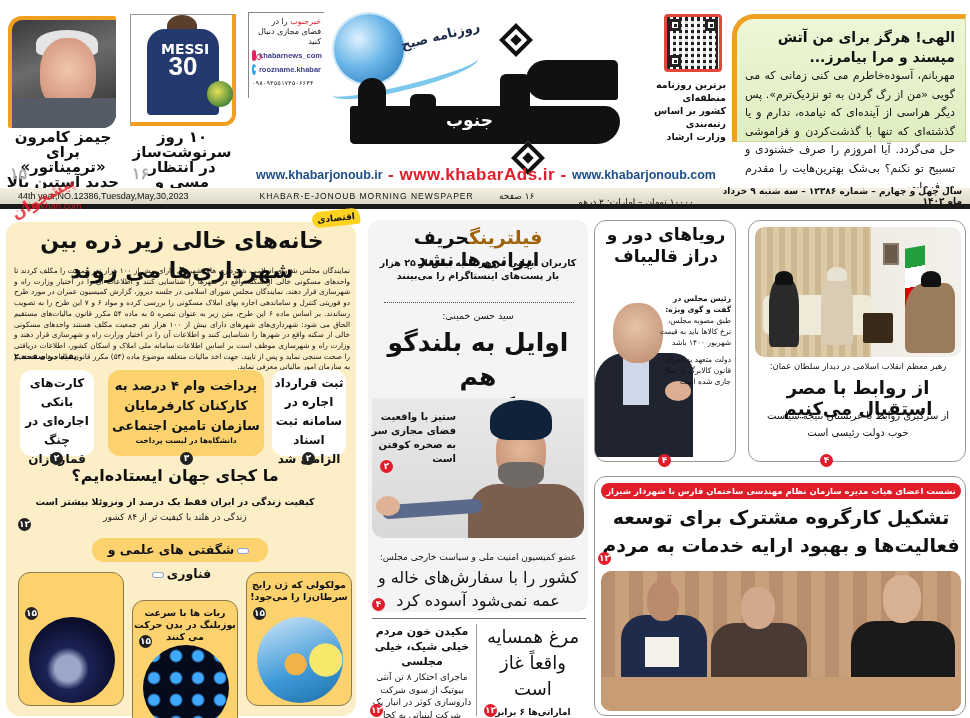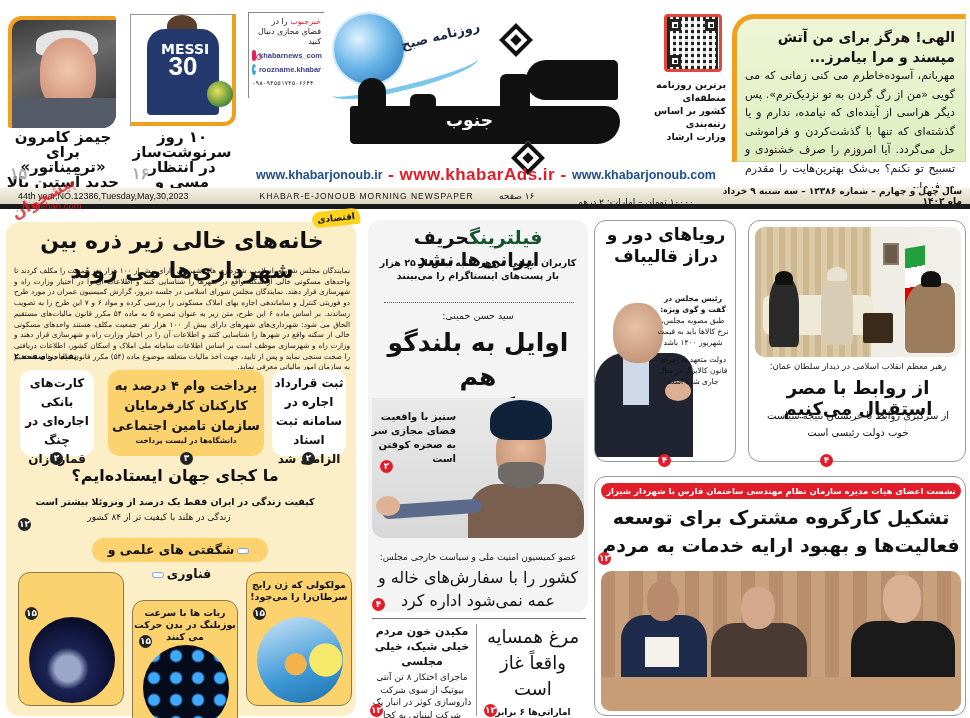--- a/index.html
+++ b/index.html
@@ -47,21 +47,21 @@
     .jonoub { position: absolute; left: 96px; top: 76px; color: #fff; font-size: 17px; font-weight: bold; direction: rtl; }
 
     .qr { left: 664px; top: 14px; width: 58px; height: 58px; border: 3px solid #e2473b; border-radius: 4px; background:
       repeating-linear-gradient(90deg, #222 0 3px, #fff 3px 6px), #fff; background-blend-mode: normal; }
     .qr-inner { position: absolute; inset: 3px; background:
       repeating-linear-gradient(0deg, rgba(255,255,255,0.85) 0 3px, rgba(255,255,255,0) 3px 6px); }
     .qr-corner { position: absolute; width: 12px; height: 12px; border: 3px solid #222; background: #fff; }
     .qr-corner::after { content: ""; position: absolute; left: 2px; top: 2px; width: 3px; height: 3px; background: #222; }
     .ranking-text { left: 654px; top: 78px; width: 72px; font-size: 9.5px; font-weight: bold; text-align: right; direction: rtl; line-height: 13px; }
 
-    .prayer-box { left: 732px; top: 14px; width: 234px; height: 148px; background: linear-gradient(180deg, #eef6d6 0%, #dfeec1 100%); border: 1px solid #c9d9a0; border-top-left-radius: 22px; border-left: 5px solid #f0a020; border-top: 5px solid #f0a020; padding: 8px 10px 5px 8px; direction: rtl; text-align: right; }
+    .prayer-box { left: 732px; top: 14px; width: 234px; height: 128px; background: linear-gradient(180deg, #eef6d6 0%, #dfeec1 100%); border: 1px solid #c9d9a0; border-top-left-radius: 22px; border-left: 5px solid #f0a020; border-top: 5px solid #f0a020; padding: 8px 10px 5px 8px; direction: rtl; text-align: right; }
     .prayer-title { font-size: 14px; font-weight: bold; line-height: 20px; }
     .prayer-body { font-size: 11px; line-height: 18.5px; text-align: justify; }
 
     .urls { left: 256px; top: 164px; width: 460px; height: 22px; font-family: "Liberation Sans", sans-serif; font-weight: bold; display: flex; align-items: center; justify-content: space-between; }
     .url-blue { color: #1e4f8c; font-size: 12.5px; }
     .url-red { color: #e11d2a; font-size: 17px; letter-spacing: 0.5px; }
 
     .info-bar { left: 0; top: 188px; width: 970px; height: 16px; background: linear-gradient(180deg, #f4f1e4 0%, #ddd8c4 100%); display: flex; align-items: center; font-size: 9px; }
     .info-bar .en { font-family: "Liberation Sans", sans-serif; }
     .black-rule { left: 0; top: 204px; width: 970px; height: 5px; background: #1a1a1a; }
@@ -72,31 +72,31 @@
     .headline-housing { left: 12px; top: 226px; width: 340px; font-size: 22px; font-weight: bold; text-align: center; direction: rtl; letter-spacing: -0.5px; line-height: 30px; }
     .body-housing { left: 14px; top: 266px; width: 336px; font-size: 7.3px; line-height: 10.7px; text-align: justify; direction: rtl; }
     .cont-ref { left: 14px; top: 350px; font-size: 8px; font-weight: bold; }
     .card { background: #fff; border-radius: 12px; text-align: center; direction: rtl; font-weight: bold; }
     .card-1 { left: 20px; top: 370px; width: 74px; height: 86px; font-size: 12px; line-height: 19px; padding-top: 4px; }
     .card-2 { left: 108px; top: 370px; width: 156px; height: 86px; background: #fbd26d; font-size: 13px; line-height: 20px; padding-top: 6px; }
     .card-2 .sub { font-size: 7.5px; line-height: 10px; }
     .card-3 { left: 272px; top: 370px; width: 74px; height: 86px; font-size: 12px; line-height: 19px; padding-top: 4px; }
     .world-head { left: 20px; top: 466px; width: 310px; font-size: 16px; font-weight: bold; text-align: center; direction: rtl; }
     .world-sub1 { left: 20px; top: 496px; width: 310px; font-size: 9.5px; font-weight: bold; text-align: center; direction: rtl; }
-    .world-sub2 { left: 4px; top: 512px; width: 310px; font-size: 9px; text-align: center; direction: rtl; }
+    .world-sub2 { left: 20px; top: 512px; width: 310px; font-size: 9px; text-align: center; direction: rtl; }
     .sci-pill { left: 92px; top: 538px; width: 176px; height: 24px; background: #fbd26d; border-radius: 12px; font-size: 12.5px; font-weight: bold; text-align: center; line-height: 24px; direction: rtl; }
     .pill-dash { display: inline-block; width: 10px; height: 4px; background: #fff; border-radius: 2px; vertical-align: middle; margin: 0 4px; box-shadow: 0 0 0 1px #8fa7d6; }
     .sci-card { top: 572px; width: 106px; height: 134px; background: #fbd26d; border: 1px solid #8c7a4a; border-radius: 12px; direction: rtl; text-align: center; font-weight: bold; font-size: 9.5px; line-height: 12px; padding-top: 6px; }
     .sci-circle { position: absolute; left: 10px; top: 44px; width: 86px; height: 86px; border-radius: 50%; }
     .sci-badge { position: absolute; left: 6px; top: 34px; }
 
     
     .mid-col { left: 368px; top: 220px; width: 220px; height: 392px; background: #f4f4f4; border-radius: 12px; }
     .filter-head { left: 372px; top: 226px; width: 212px; font-size: 19px; font-weight: bold; text-align: center; direction: rtl; letter-spacing: -0.5px; }
-    .filter-head .red { color: #14532d; }
+    .filter-head .red { color: #a16207; }
     .filter-sub { left: 372px; top: 256px; width: 212px; font-size: 9.5px; font-weight: bold; text-align: center; direction: rtl; line-height: 13px; }
     .dotted-rule { left: 384px; top: 302px; width: 190px; border-top: 1px dotted #555; }
     .khomeini-label { left: 372px; top: 310px; width: 212px; font-size: 9.5px; text-align: center; direction: rtl; }
     .khomeini-head { left: 372px; top: 326px; width: 212px; font-size: 25px; font-weight: bold; text-align: center; direction: rtl; line-height: 34px; letter-spacing: -0.5px; }
     .khomeini-head .red { color: #e11d2a; }
     .khomeini-photo { left: 372px; top: 398px; width: 212px; height: 140px; background: linear-gradient(180deg, #e9e9e9 0%, #d8d8d8 100%); border-radius: 0 0 12px 12px; overflow: hidden; }
     .turban { position: absolute; left: 118px; top: 2px; width: 62px; height: 40px; background: #10213a; border-radius: 50% 50% 30% 30%; }
     .k-face { position: absolute; left: 124px; top: 28px; width: 50px; height: 56px; background: radial-gradient(circle at 50% 40%, #e6b99a, #b9856a); border-radius: 40% 40% 45% 45%; }
     .k-beard { position: absolute; left: 126px; top: 64px; width: 46px; height: 26px; background: #6f6a66; border-radius: 30% 30% 50% 50%; }
     .k-robe { position: absolute; left: 96px; top: 86px; width: 116px; height: 54px; background: #7b5f4e; border-radius: 30px 30px 0 0; }
@@ -115,21 +115,21 @@
     .morgh .b { font-size: 9px; font-weight: bold; line-height: 12px; margin-top: 4px; }
 
     
     .ghalibaf-box { left: 594px; top: 220px; width: 142px; height: 242px; border: 1px solid #999; border-radius: 12px; overflow: hidden; background: #fff; }
     .gh-head { position: absolute; left: 2px; top: 2px; width: 138px; font-size: 17px; font-weight: bold; text-align: center; direction: rtl; line-height: 22px; }
     .gh-photo { position: absolute; left: 0; top: 76px; width: 98px; height: 160px; }
     .gh-head-shape { position: absolute; left: 18px; top: 6px; width: 50px; height: 60px; border-radius: 45%; background: radial-gradient(circle at 45% 40%, #e7c2a6, #bb8a6e); }
     .gh-suit { position: absolute; left: 0; top: 56px; width: 98px; height: 104px; background: #1f2430; border-radius: 30px 20px 0 0; }
     .gh-shirt { position: absolute; left: 28px; top: 58px; width: 26px; height: 50px; background: #cfd8e8; }
     .gh-hand { position: absolute; left: 70px; top: 84px; width: 26px; height: 20px; border-radius: 50%; background: #dcae92; }
-    .gh-text { position: absolute; right: 4px; top: 72px; width: 76px; font-size: 7.5px; text-align: center; direction: rtl; line-height: 11px; }
+    .gh-text { position: absolute; right: 4px; top: 72px; width: 76px; font-size: 7.5px; text-align: right; direction: rtl; line-height: 11px; }
     .gh-text .b { font-weight: bold; }
     .oman-box { left: 748px; top: 220px; width: 218px; height: 242px; border: 1px solid #999; border-radius: 12px; background: #fff; }
     .oman-photo { position: absolute; left: 6px; top: 6px; width: 206px; height: 130px; border-radius: 10px; background: linear-gradient(90deg, #d7c7a8 0%, #e8ddc5 55%, #efece4 56%, #f2f0ea 100%); overflow: hidden; }
     .curtain { position: absolute; left: 0; top: 0; width: 116px; height: 130px; background: repeating-linear-gradient(90deg, #cdb891 0 6px, #ddcba8 6px 12px); }
     .sofa { position: absolute; left: 8px; top: 68px; width: 110px; height: 40px; background: #efe9d8; border-radius: 8px; }
     .flag { position: absolute; left: 150px; top: 20px; width: 20px; height: 60px; background: linear-gradient(180deg, #239f40 0 33%, #fff 33% 66%, #da0000 66% 100%); transform: skewY(-10deg); }
     .person { position: absolute; border-radius: 40% 40% 10% 10%; }
     .frame { position: absolute; left: 128px; top: 16px; width: 16px; height: 22px; background: #6a5a4a; border: 2px solid #8c7a6a; }
     .oman-label { position: absolute; left: 6px; top: 140px; width: 206px; font-size: 8.5px; text-align: center; direction: rtl; }
     .oman-head { position: absolute; left: 4px; top: 156px; width: 210px; font-size: 18px; font-weight: bold; text-align: center; direction: rtl; letter-spacing: -0.5px; }
@@ -293,21 +293,21 @@
   <div class="k-arm"></div>
   <div class="k-hand"></div>
   <div class="k-face"></div>
   <div class="k-beard"></div>
   <div class="turban"></div>
 </div>
 <div class="abs quote-side">ستیز با واقعیت فضای مجازی سر به صخره کوفتن است</div>
 <span class="abs badge" style="left:380px; top:460px;">۲</span>
 
 <div class="abs committee-label">عضو کمیسیون امنیت ملی و سیاست خارجی مجلس:</div>
-<div class="abs committee-head">کشور را با سفارش‌های خاله و عمه نمی‌شود اداره کرد</div>
+<div class="abs committee-head">کشور را با سفارش‌های خاله و عمه نمی‌شود آسوده کرد</div>
 <span class="abs badge" style="left:372px; top:598px;">۴</span>
 
 <div class="abs mid-bottom-rule"></div>
 <div class="abs vert-rule"></div>
 
 <div class="abs mokeidan">
   <div class="h">مکیدن خون مردم خیلی شیک، خیلی مجلسی</div>
   <div class="b">ماجرای احتکار ۸ تن آنتی بیوتیک از سوی شرکت داروسازی کوثر در انبار یک شرکت لبنیاتی به کجا رسید؟</div>
 </div>
 <span class="abs badge" style="left:370px; top:704px;">۱۲</span>

